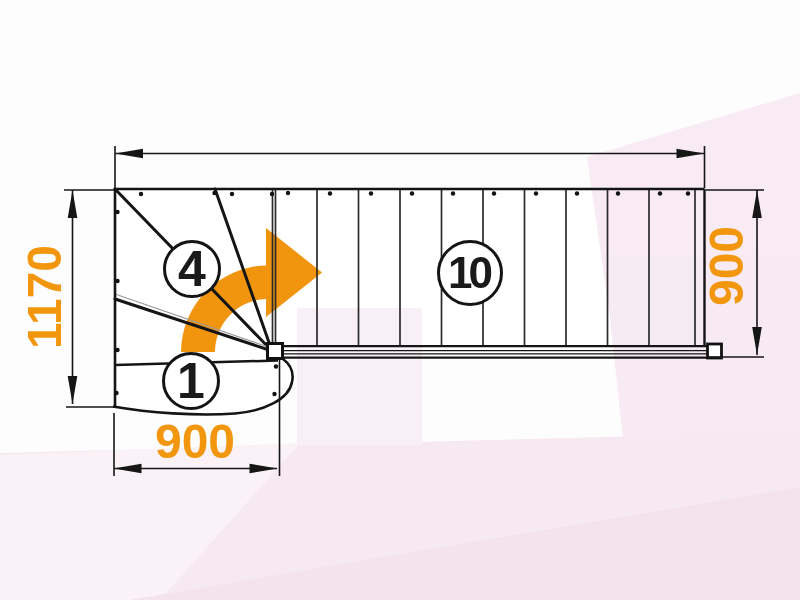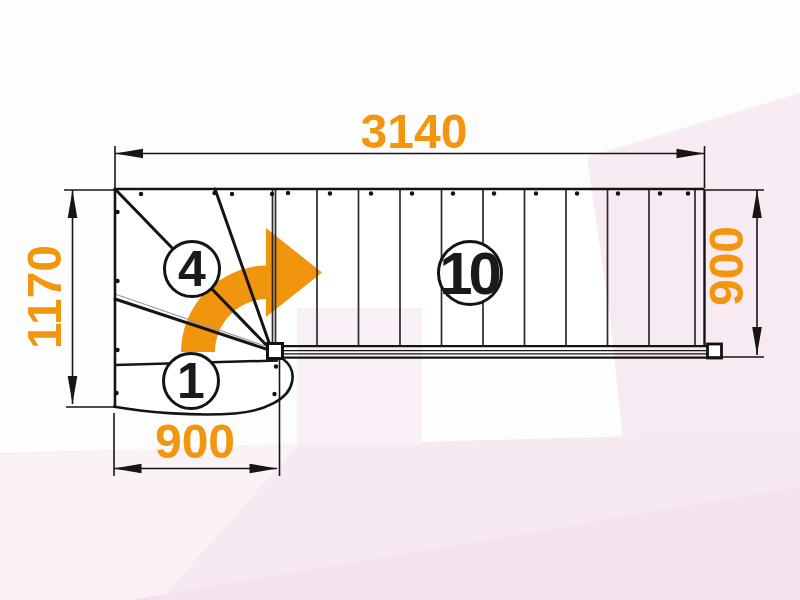--- a/index.html
+++ b/index.html
@@ -35,21 +35,21 @@
     box-sizing:border-box;
     background:#ffffff;
     border:3px solid #141414;
     border-radius:50%;
     display:flex;align-items:center;justify-content:center;
     color:#1a1a1a;font-weight:bold;
     transform:translate(-50%,-50%);
     z-index:2;
   }
   .step-badge.small{width:58px;height:58px;font-size:50px;}
-  .step-badge.big{width:66px;height:66px;font-size:60px;letter-spacing:-4px;padding-right:3px;}
+  .step-badge.big{width:66px;height:66px;font-size:44px;letter-spacing:-4px;padding-right:3px;}
 </style>
 </head>
 <body>
 
 <div class="stage">
 
   <svg width="800" height="600" viewBox="0 0 800 600">
 
     <path d="M115,189 L704.5,189 L704.5,358 L283,358
          C291,365 294,373 292,382
@@ -157,21 +157,20 @@
 
     <g stroke="#161616" stroke-width="1.6" fill="#161616">
       <line x1="114" y1="468.5" x2="277" y2="468.5"></line>
       <line x1="114" y1="413" x2="114" y2="476"></line>
       <line x1="279.5" y1="360" x2="279.5" y2="476"></line>
       <polygon points="113.5,468.5 141.5,463.7 141.5,473.3" stroke="none"></polygon>
       <polygon points="277.5,468.5 249.5,463.7 249.5,473.3" stroke="none"></polygon>
     </g>
   </svg>
 
-  <div class="dim-label" style="left:414px;top:132px;">3140</div>
   <div class="dim-label vert" style="left:45px;top:297px;">1170</div>
   <div class="dim-label vert" style="left:727px;top:266px;">900</div>
   <div class="dim-label" style="left:195px;top:442px;">900</div>
 
   <div class="step-badge small" style="left:192px;top:269px;">4</div>
   <div class="step-badge small" style="left:191px;top:381px;">1</div>
   <div class="step-badge big" style="left:470px;top:273px;">10</div>
 
 
 </div>

